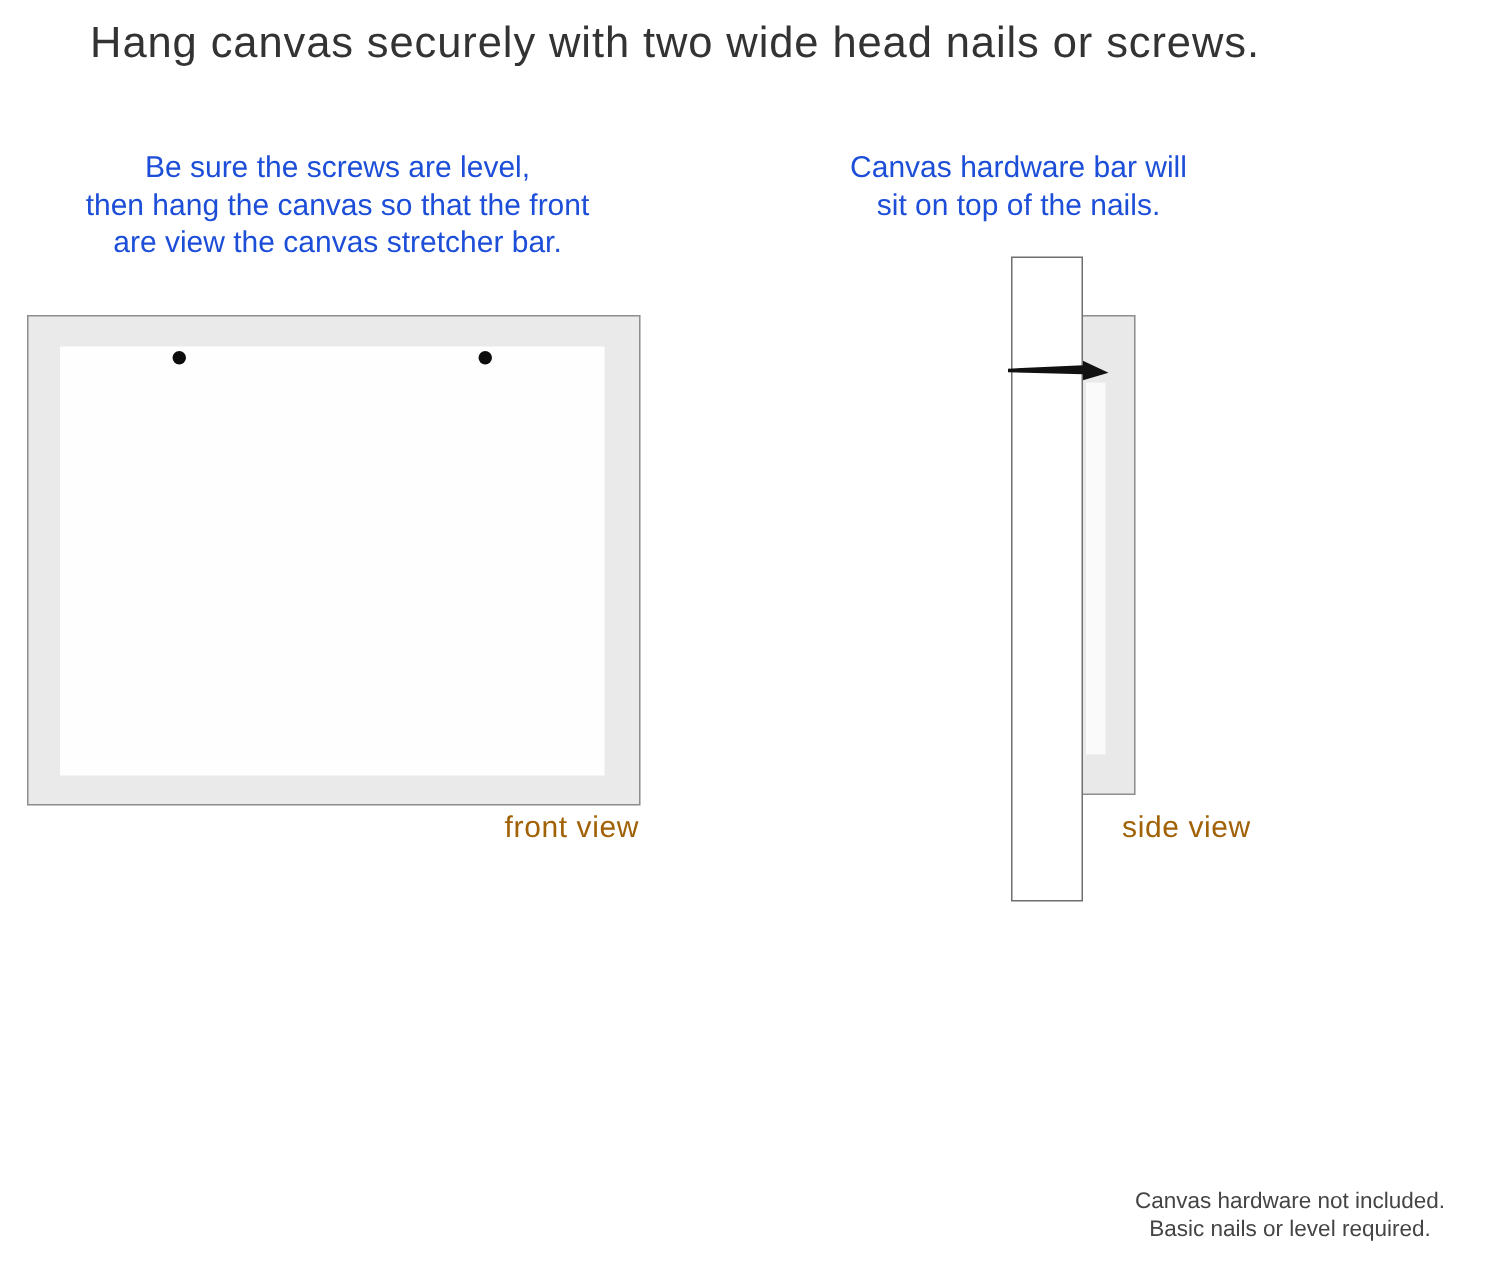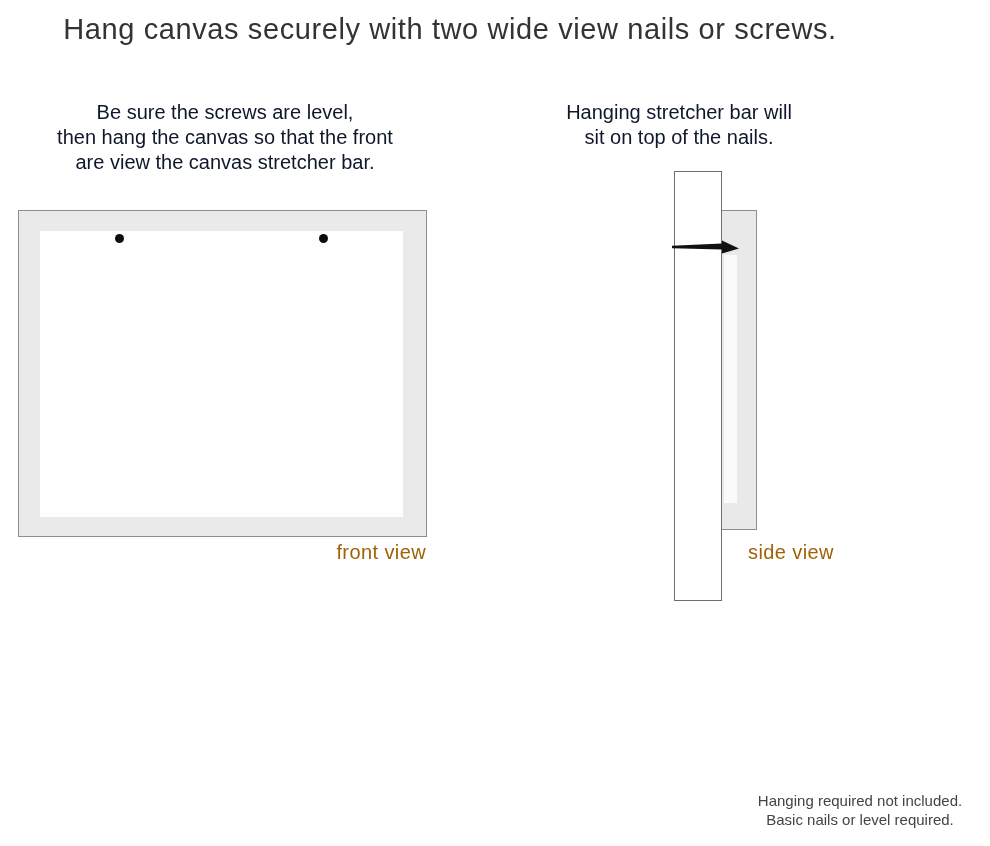--- a/index.html
+++ b/index.html
@@ -26,21 +26,21 @@
     font-weight: 300;
     letter-spacing: 0.6px;
     color: #333333;
   }
   .instr {
     position: absolute;
     text-align: center;
     font-size: 20px;
     font-weight: 300;
     line-height: 25px;
-    color: #0f172a;
+    color: #1d4ed8;
   }
   .instr-front { left: 25px;  top: 100px; width: 400px; }
   .instr-side  { left: 540px; top: 100px; width: 278px; }
 
   
   .front-frame {
     position: absolute;
     left: 18px;
     top: 210px;
     width: 407px;
@@ -121,30 +121,30 @@
     font-weight: 300;
     line-height: 19px;
     color: #444444;
   }
 </style>
 </head>
 <body>
 
 <div id="page">
 
-  <div class="title">Hang canvas securely with two wide view nails or screws.</div>
+  <div class="title">Hang canvas securely with two wide head nails or screws.</div>
 
   <div class="instr instr-front">
     <div>Be sure the screws are level,</div>
     <div>then hang the canvas so that the front</div>
     <div>are view the canvas stretcher bar.</div>
   </div>
 
   <div class="instr instr-side">
-    <div>Hanging stretcher bar will</div>
+    <div>Canvas hardware bar will</div>
     <div>sit on top of the nails.</div>
   </div>
 
   <div class="front-frame">
     <div class="front-inner"></div>
     <div class="screw-dot screw-left"></div>
     <div class="screw-dot screw-right"></div>
   </div>
   <div class="view-label front-view-label">front view</div>
 
@@ -152,17 +152,17 @@
     <div class="side-canvas-inner"></div>
   </div>
   <div class="stretcher-bar"></div>
   <svg class="nail" viewBox="0 0 76 26" xmlns="http://www.w3.org/2000/svg">
     <polygon points="4,11.8 54,9.5 54,15.5 4,14.2" fill="#111111"></polygon>
     <polygon points="54,6.5 71,14.5 54,19.5" fill="#111111"></polygon>
   </svg>
   <div class="view-label side-view-label">side view</div>
 
   <div class="footer-note">
-    <div>Hanging required not included.</div>
+    <div>Canvas hardware not included.</div>
     <div>Basic nails or level required.</div>
   </div>
 
 </div>
 
 </body></html>

